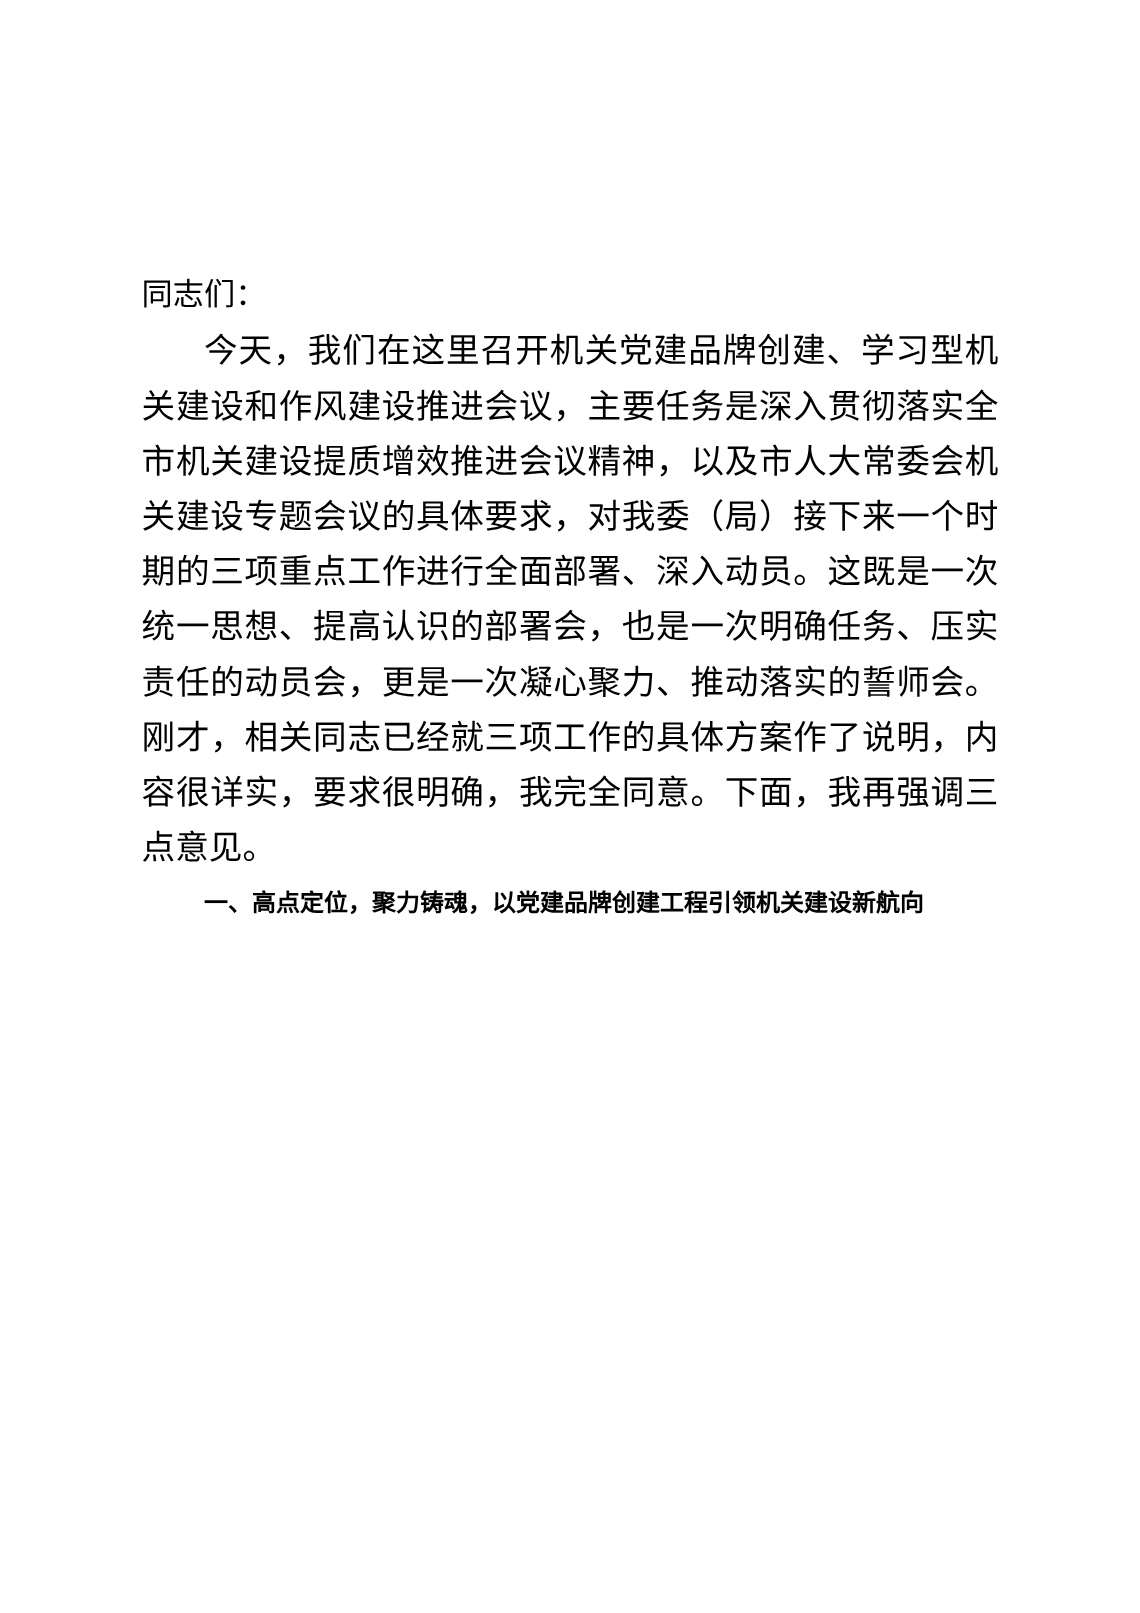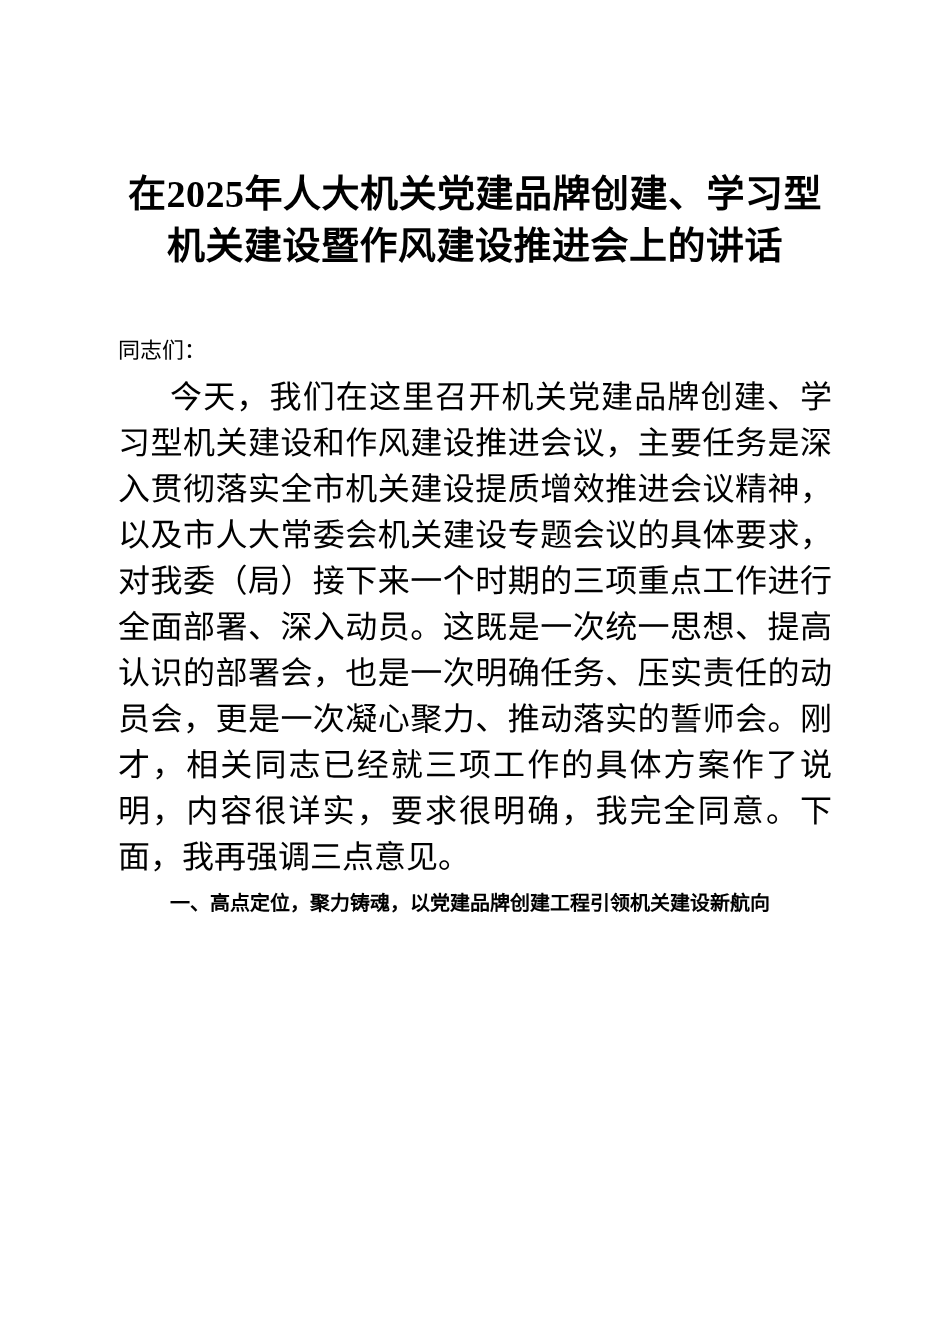--- a/index.html
+++ b/index.html
@@ -39,32 +39,32 @@
     line-height: 52px;
     text-align: center;
     letter-spacing: 0.5px;
     margin: 0 0 0 0;
     padding: 0 4px;
     word-break: break-all;
   }
 
   
   .salutation {
-    font-family: Liberation Serif, serif;
-    font-size: 22px;
+    font-family: Liberation Mono, monospace;
+    font-size: 26px;
     line-height: 46px;
     margin: 56px 0 0 0;
     text-align: left;
     word-break: break-all;
   }
 
   
   .para {
     font-family: "DejaVu Serif", "Liberation Serif", serif;
-    font-size: 32px;
+    font-size: 28px;
     line-height: 46px;
     margin: 0;
     text-align: justify;
     text-align-last: left;
     text-justify: inter-character;
     text-indent: 52px;
     word-break: break-all;
     letter-spacing: 0px;
   }
 
@@ -81,21 +81,20 @@
     text-indent: 52px;
     word-break: break-all;
   }
 </style>
 </head>
 <body style="background: rgb(255, 255, 255); color: rgb(0, 0, 0);">
 
 <div class="page">
   <div class="content">
 
-    <h1 class="doc-title">在2025年人大机关党建品牌创建、学习型机关建设暨作风建设推进会上的讲话</h1>
 
     <p class="salutation">同志们：</p>
 
     <p class="para">今天，我们在这里召开机关党建品牌创建、学习型机关建设和作风建设推进会议，主要任务是深入贯彻落实全市机关建设提质增效推进会议精神，以及市人大常委会机关建设专题会议的具体要求，对我委（局）接下来一个时期的三项重点工作进行全面部署、深入动员。这既是一次统一思想、提高认识的部署会，也是一次明确任务、压实责任的动员会，更是一次凝心聚力、推动落实的誓师会。刚才，相关同志已经就三项工作的具体方案作了说明，内容很详实，要求很明确，我完全同意。下面，我再强调三点意见。</p>
 
     <p class="section-heading">一、高点定位，聚力铸魂，以党建品牌创建工程引领机关建设新航向</p>
 
 
   </div>
 </div>

